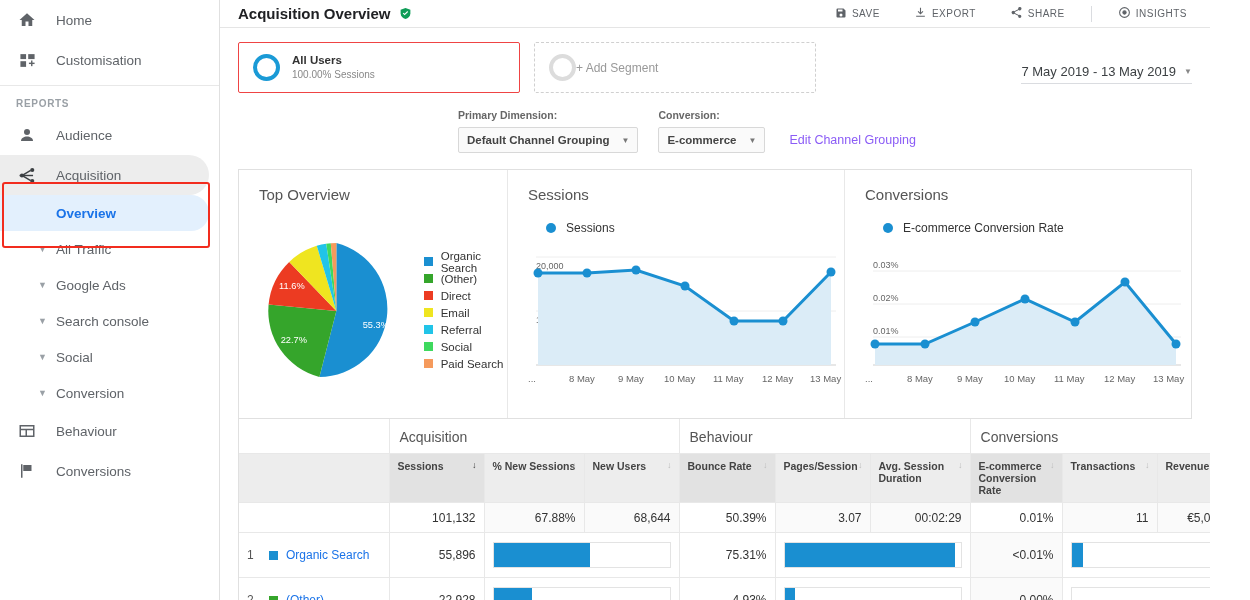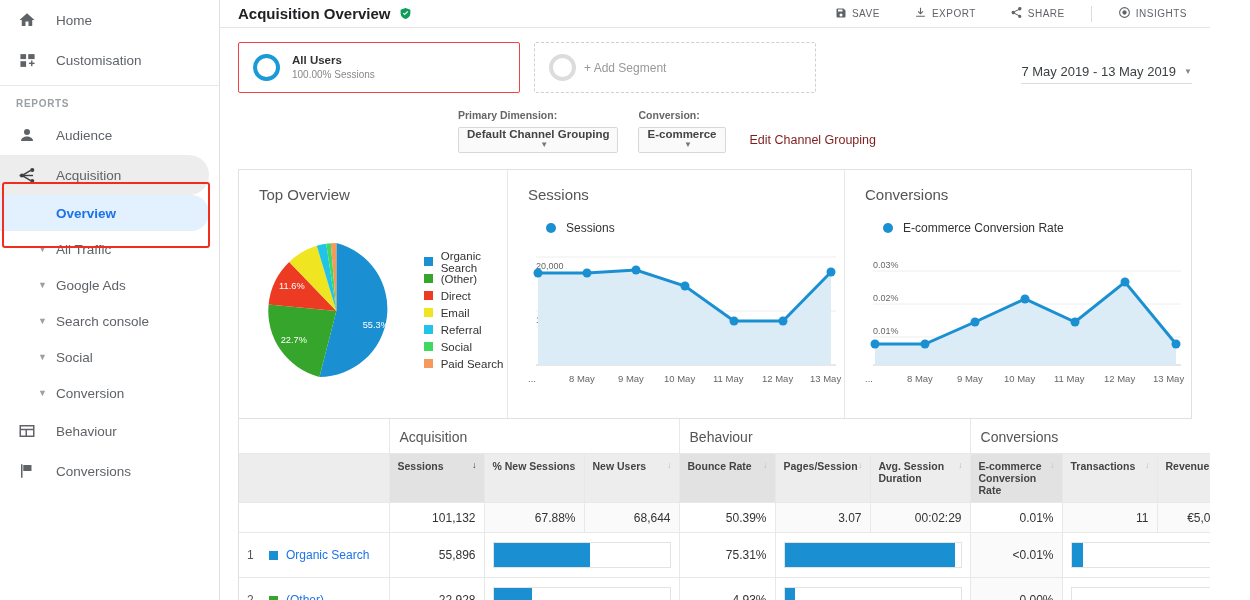--- a/index.html
+++ b/index.html
@@ -67,38 +67,38 @@
   .seg-card {
     width: 282px; height: 51px; border: 1px solid #ef4444; background: #fff;
     display: flex; align-items: center; padding-left: 14px; border-radius: 2px;
   }
   .seg-card.dashed { border: 1px dashed #d0d0d0; margin-left: 14px; }
   .ring { width: 27px; height: 27px; border-radius: 50%; border: 4px solid #1a9ad6; flex: 0 0 27px; }
   .ring.grey { border-color: #dcdcdc; }
   .seg-txt { margin-left: 12px; }
   .seg-name { font-size: 11.5px; color: #333; font-weight: bold; line-height: 1.3; }
   .seg-sub { font-size: 10px; color: #888; line-height: 1.4; }
-  .seg-add { margin-left: 8px; font-size: 12px; color: #999; }
+  .seg-add { margin-left: 0; font-size: 12px; color: #999; }
   .daterange {
     position: absolute; right: 18px; top: 36px; font-size: 13px; color: #3c4043;
     border-bottom: 1px solid #dadce0; padding-bottom: 4px; cursor: pointer;
     display: flex; align-items: center; gap: 8px;
   }
 
   
   .dimrow { display: flex; align-items: flex-end; padding: 16px 0 0 238px; gap: 0; }
   .dimgroup { margin-right: 20px; }
   .dimlabel { font-size: 10.5px; color: #666; margin-bottom: 6px; font-weight: bold; }
   .dimselect {
     border: 1px solid #d8d8d8; background: #fafafa; border-radius: 2px;
     height: 26px; display: flex; align-items: center; padding: 0 8px;
-    font-size: 11.5px; color: #444; font-weight: bold; cursor: pointer; white-space: nowrap; flex-direction: column;
+    font-size: 11.5px; color: #444; font-weight: bold; cursor: pointer; white-space: nowrap;
   }
   .dimselect .tri { margin-left: 12px; font-size: 8px; color: #777; }
-  .dimlink { font-size: 12.5px; color: #7f1d1d; cursor: pointer; padding-bottom: 6px; margin-left: 4px; }
+  .dimlink { font-size: 12.5px; color: #8b5cf6; cursor: pointer; padding-bottom: 6px; margin-left: 4px; }
 
   
   .charts {
     margin: 16px 18px 0 18px; border: 1px solid #e0e0e0;
     display: flex; height: 250px; background: #fff;
   }
   .chart-cell { flex: 1; position: relative; padding: 16px 0 0 20px; }
   .chart-cell + .chart-cell { border-left: 1px solid #e8e8e8; }
   .chart-title { font-size: 15px; color: #555; font-weight: normal; }
   .legend-dot-row { display: flex; align-items: center; margin: 18px 0 0 18px; font-size: 12px; color: #333; }

